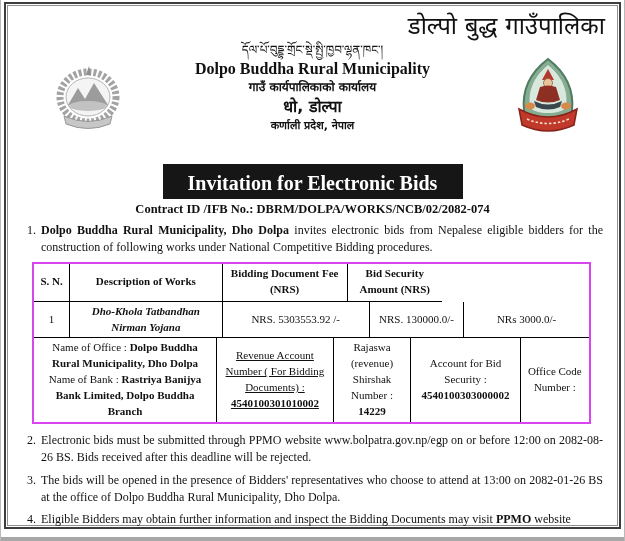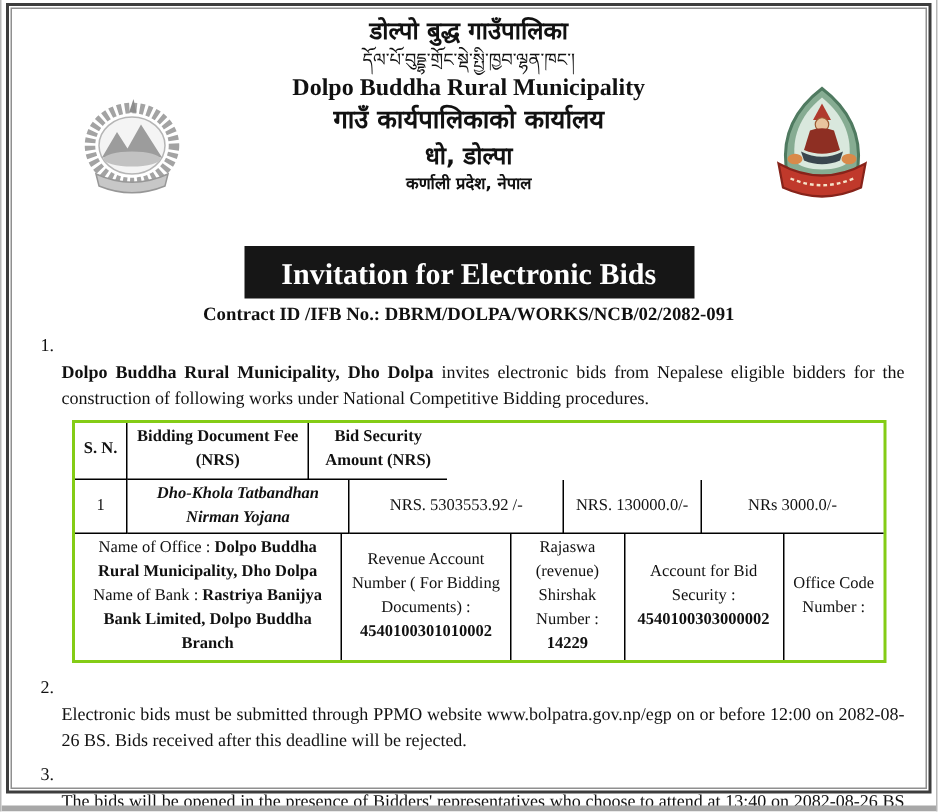--- a/index.html
+++ b/index.html
@@ -13,57 +13,57 @@
   .doc-outer {
     position:absolute; top:2px; left:3px; right:3px; bottom:12px;
     border:2px solid #3d3d3d;
   }
   .doc-inner {
     position:absolute; top:1px; left:1px; right:1px; bottom:1px;
     border:1px solid #8f8f8f; padding:5px 12px 2px 12px; box-sizing:border-box;
   }
   
   .header { position:relative; text-align:center; height:148px; }
-  .np-title   { font-size:16px; font-weight:bold; line-height:1.25; font-family:"DejaVu Sans","Liberation Sans",sans-serif; }
+  .np-title   { font-size:24px; font-weight:normal; line-height:1.25; font-family:"DejaVu Sans","Liberation Sans",sans-serif;text-align:right; }
   .tibetan    { font-size:12px; line-height:1.5; }
   .en-title   { font-size:16px; font-weight:bold; line-height:1.25; }
-  .np-office  { font-size:17px; font-weight:bold; line-height:1.35; font-family:"DejaVu Sans","Liberation Sans",sans-serif; }
+  .np-office  { font-size:12px; font-weight:bold; line-height:1.35; font-family:"DejaVu Sans","Liberation Sans",sans-serif; }
   .np-place   { font-size:16px; font-weight:bold; line-height:1.45; font-family:"DejaVu Sans","Liberation Sans",sans-serif; }
   .np-prov    { font-size:11px; font-weight:bold; line-height:1.45; font-family:"DejaVu Sans","Liberation Sans",sans-serif;text-align:center; }
   .logo { position:absolute; }
   .logo-left  { left:32px; top:50px; width:72px; height:78px; }
   .logo-right { right:22px; top:46px; width:70px; height:86px; }
   
   .banner {
     width:300px; margin:5px auto 3px auto; background:#161616; color:#fff;
     font-size:20px; font-weight:bold; text-align:center; padding:8px 0 4px 0;
   }
   .meta-line { text-align:center; font-weight:bold; font-size:12.5px; line-height:1.2; }
   
   .notices { margin-top:5px; font-size:12px; }
   .notice { display:flex; margin:0 0 6px 0; line-height:1.4; }
   .notice .num { flex:none; width:16px; text-align:right; margin-right:5px; }
-  .notice .txt { flex:1; text-align:justify; padding-right:2px;margin-top:18px; }
+  .notice .txt { flex:1; text-align:justify; padding-right:2px; }
   .lead-bold { font-weight:bold; }
   
-  .btable { border:2px solid #84cc16; margin:2px 14px 8px 28px; font-size:11px; }
+  .btable { border:2px solid #d946ef; margin:2px 14px 8px 12px; font-size:11px; }
   .trow { display:flex; }
   .cell {
     border-right:1.5px solid #000; border-bottom:1.5px solid #000;
     display:flex; align-items:center; justify-content:center; text-align:center;
     padding:2px 4px; box-sizing:border-box; line-height:1.45;
   }
   .cell:last-child { border-right:none; }
   .trow:last-child .cell { border-bottom:none; }
   .hrow .cell { font-weight:bold; min-height:38px; }
   .drow .cell { min-height:32px; }
   .c1 { width:6.5%; } .c2 { width:27.5%; } .c3 { width:26.5%; } .c4 { width:17%; } .c5 { width:22.5%; }
   .bank-title-row .cell { width:100%; font-weight:bold; min-height:17px; padding:1px 4px; }
   .brow .cell { min-height:66px; }
-  .b1 { width:33%; } .b2 { width:21%; } .b3 { width:14%; } .b4 { width:19.7%; } .b5 { width:12.3%; }
+  .b1 { width:33%; } .b2 { width:21%;text-decoration:underline; } .b3 { width:14%; } .b4 { width:19.7%; } .b5 { width:12.3%; }
   .desc-cell { font-weight:bold; font-style:italic; }
   .bank-val { font-weight:bold; }
 </style>
 </head>
 <body>
 
 <div class="doc-outer">
   <div class="doc-inner">
 
     <div class="header">
@@ -93,32 +93,33 @@
       </div>
       <div class="np-title">डोल्पो बुद्ध गाउँपालिका</div>
       <div class="tibetan">དོལ་པོ་བུདྡྷ་གྲོང་སྡེ་སྤྱི་ཁྱབ་ལྷན་ཁང་།</div>
       <div class="en-title">Dolpo Buddha Rural Municipality</div>
       <div class="np-office">गाउँ कार्यपालिकाको कार्यालय</div>
       <div class="np-place">धो, डोल्पा</div>
       <div class="np-prov">कर्णाली प्रदेश, नेपाल</div>
     </div>
 
     <div class="banner">Invitation for Electronic Bids</div>
-    <div class="meta-line">Contract ID /IFB No.: DBRM/DOLPA/WORKS/NCB/02/2082-091</div>
+    <div class="meta-line">Contract ID /IFB No.: DBRM/DOLPA/WORKS/NCB/02/2082-074</div>
 
     <div class="notices">
       <div class="notice">
         <span class="num">1.</span>
         <span class="txt"><span class="lead-bold">Dolpo Buddha Rural Municipality, Dho Dolpa</span><span> invites electronic bids from Nepalese eligible bidders for the construction of following works under National Competitive Bidding procedures.</span></span>
       </div>
     </div>
 
     <div class="btable">
       <div class="trow hrow">
         <div class="cell c1">S. N.</div>
+        <div class="cell c2">Description of Works</div>
         <div class="cell c5">Bidding Document Fee (NRS)</div>
         <div class="cell c4">Bid Security Amount (NRS)</div>
       </div>
       <div class="trow drow">
         <div class="cell c1">1</div>
         <div class="cell c2 desc-cell">Dho-Khola Tatbandhan Nirman Yojana</div>
         <div class="cell c3">NRS. 5303553.92 /-</div>
         <div class="cell c4">NRS. 130000.0/-</div>
         <div class="cell c5">NRs 3000.0/-</div>
       </div>
@@ -141,21 +142,21 @@
       </div>
     </div>
 
     <div class="notices">
       <div class="notice">
         <span class="num">2.</span>
         <span class="txt">Electronic bids must be submitted through PPMO website www.bolpatra.gov.np/egp on or before 12:00 on 2082-08-26 BS. Bids received after this deadline will be rejected.</span>
       </div>
       <div class="notice">
         <span class="num">3.</span>
-        <span class="txt">The bids will be opened in the presence of Bidders' representatives who choose to attend at 13:40 on 2082-08-26 BS at the office of Dolpo Buddha Rural Municipality, Dho Dolpa.</span>
+        <span class="txt">The bids will be opened in the presence of Bidders' representatives who choose to attend at 13:00 on 2082-01-26 BS at the office of Dolpo Buddha Rural Municipality, Dho Dolpa.</span>
       </div>
       <div class="notice">
         <span class="num">4.</span>
         <span class="txt"><span>Eligible Bidders may obtain further information and inspect the Bidding Documents  may visit </span><span class="lead-bold">PPMO</span><span> website </span></span>
       </div>
     </div>
 
   </div>
 </div>
 

